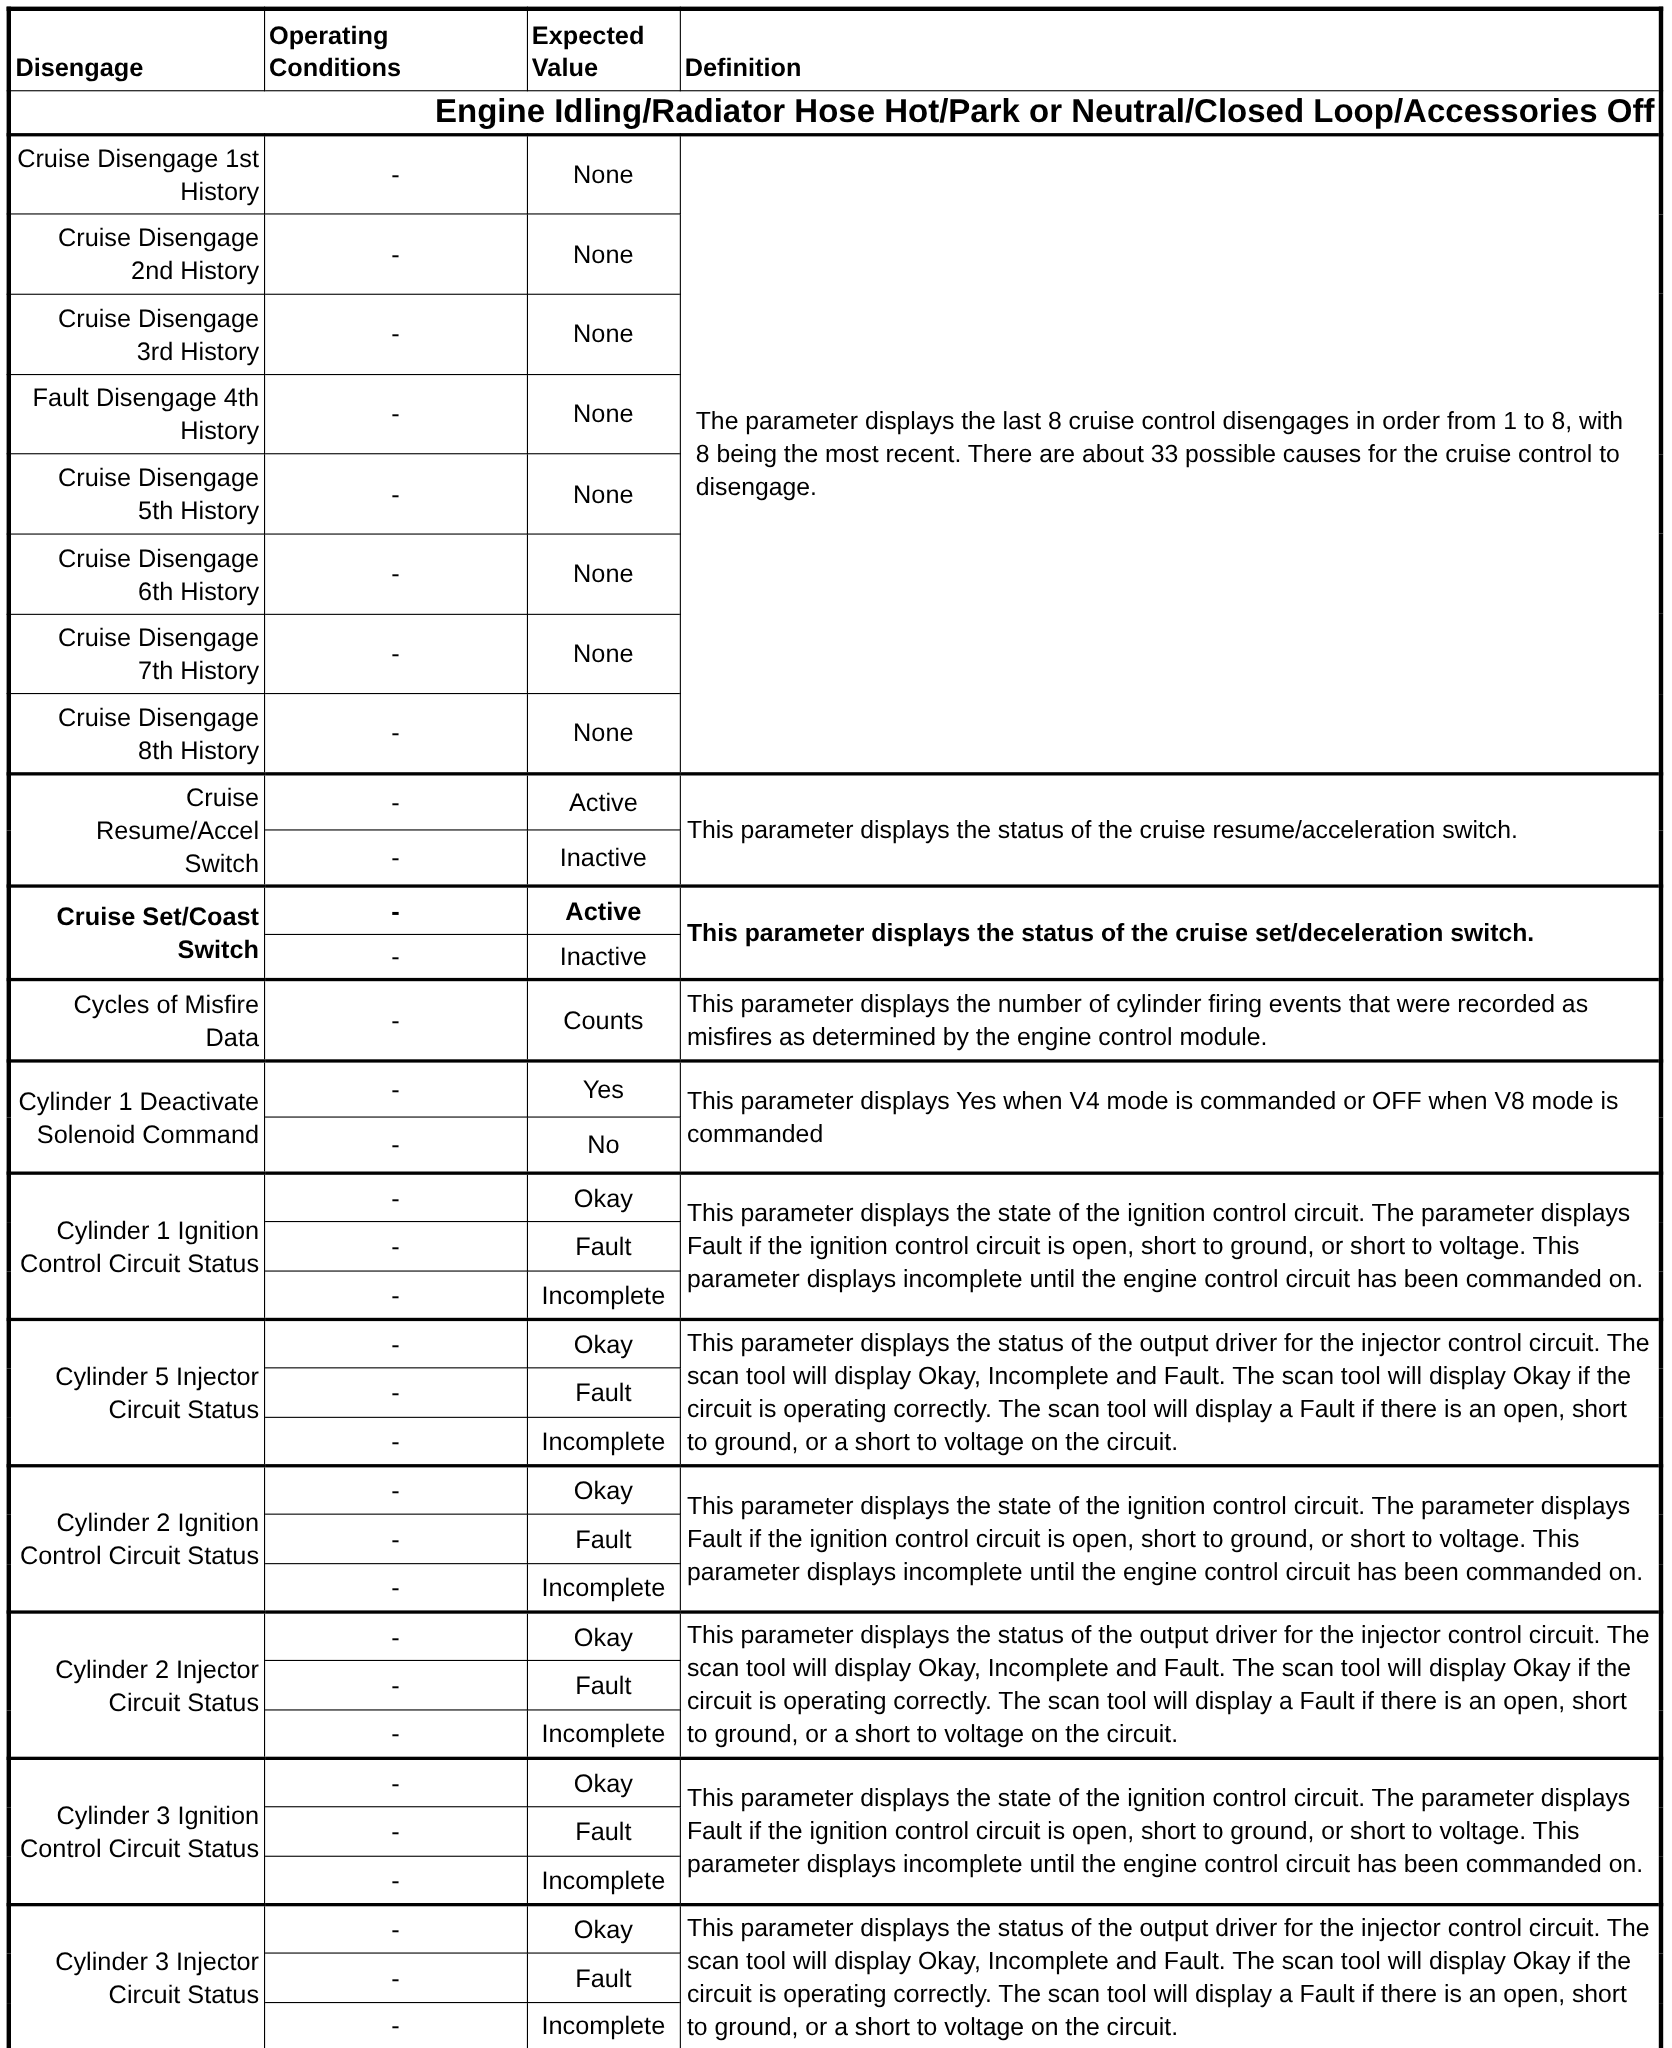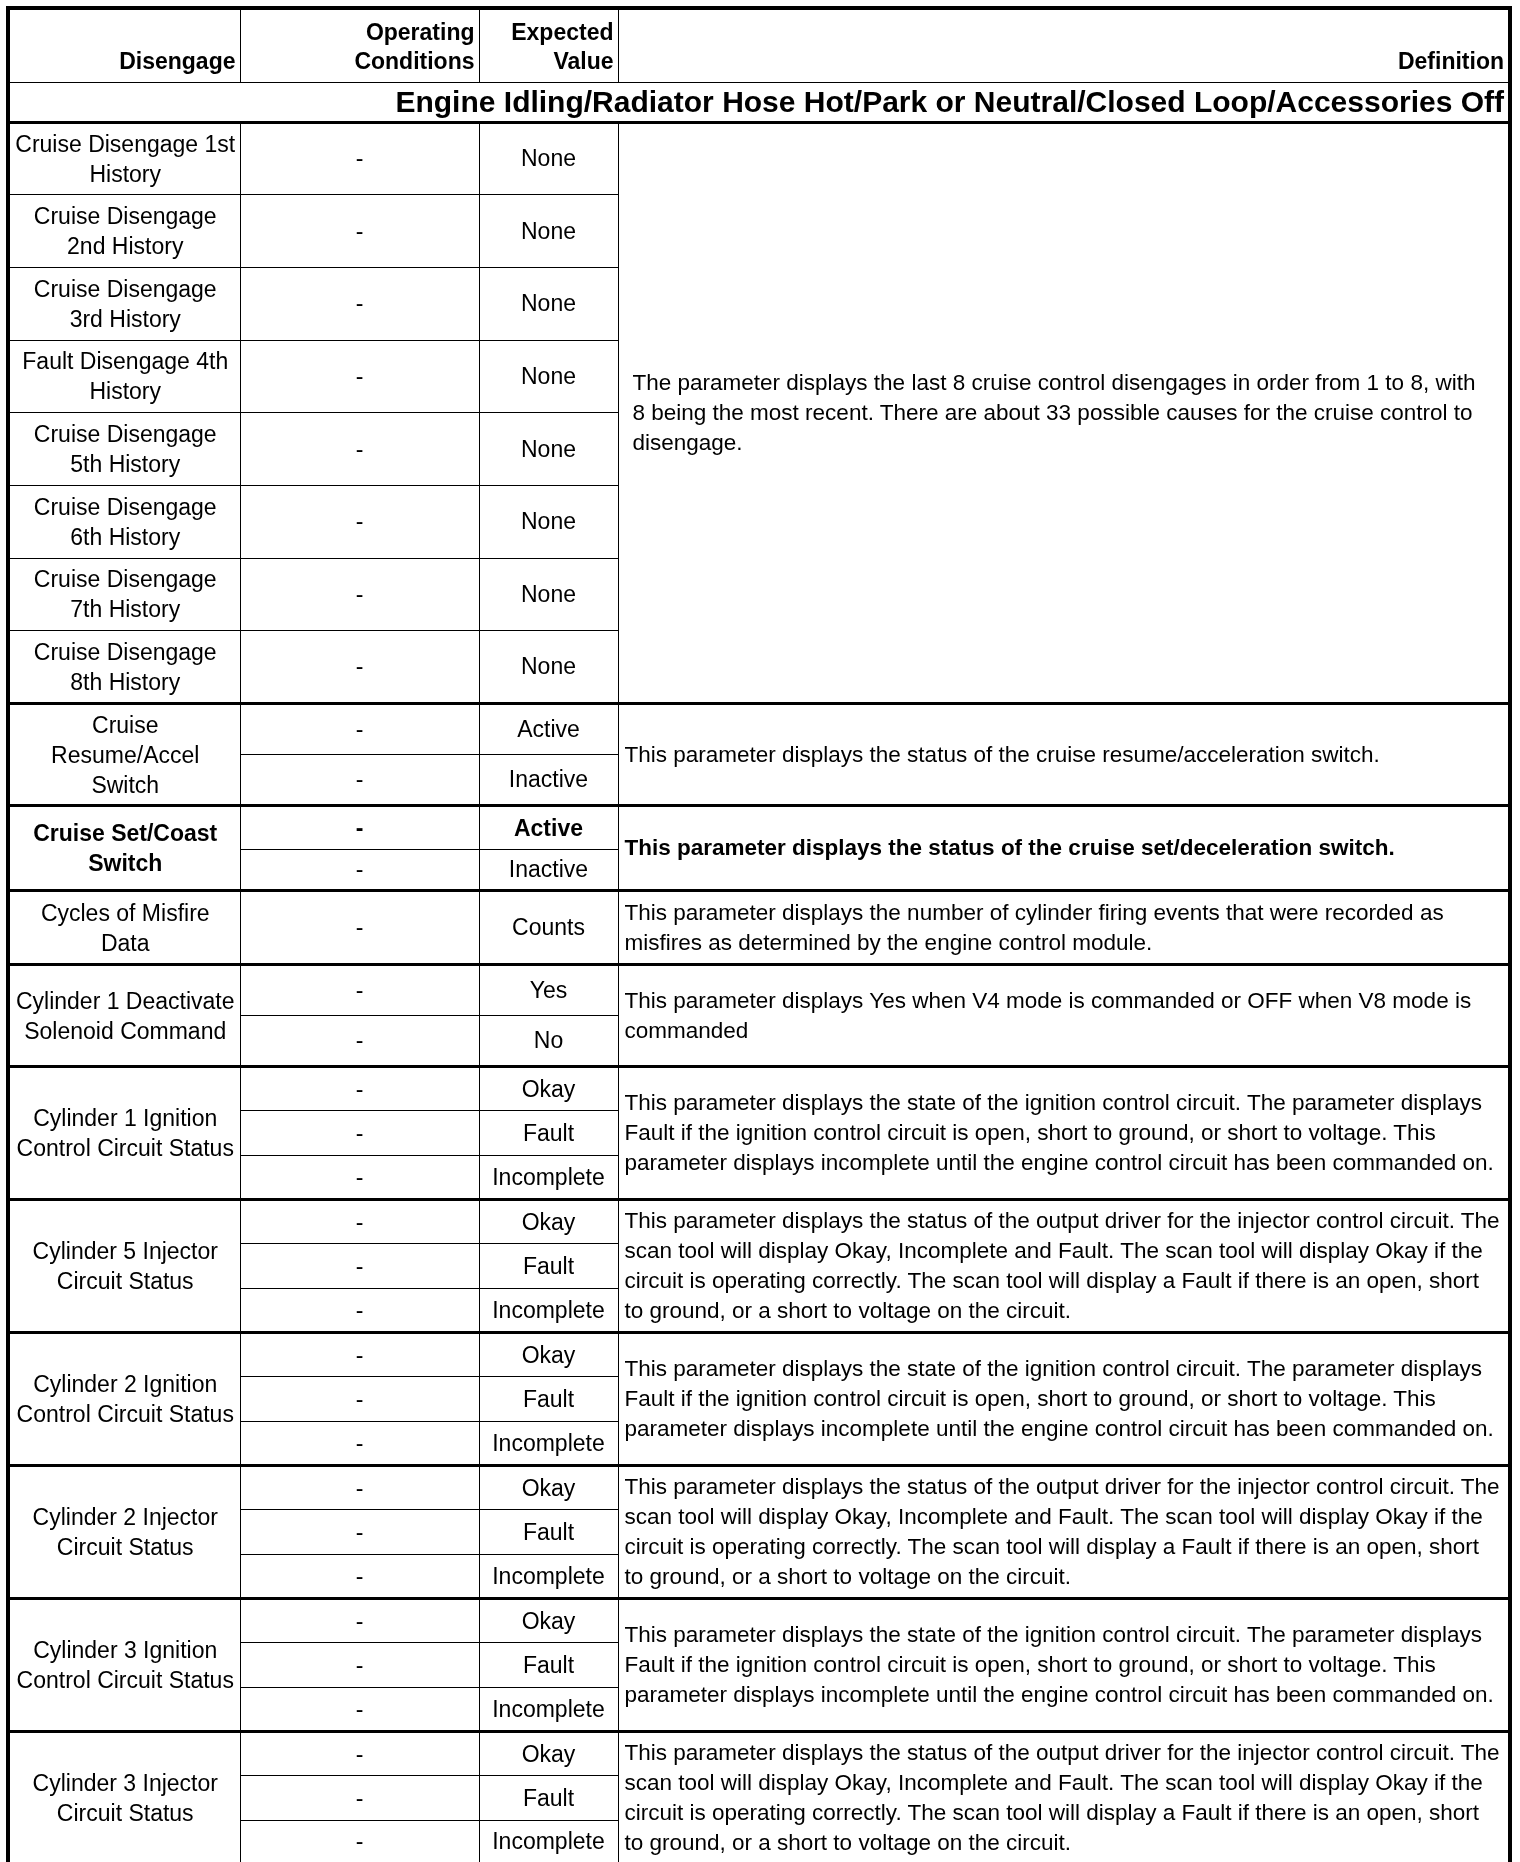--- a/index.html
+++ b/index.html
@@ -1,23 +1,23 @@
 <!DOCTYPE html>
 <html><head>
 <meta charset="utf-8">
 <style>
   html, body { margin:0; padding:0; background:#ffffff; }
   body { width:1520px; height:1862px; position:relative; overflow:hidden;
          font-family:"Liberation Sans", sans-serif; color:#000; }
   table.scan { position:absolute; left:6px; top:6px; width:1502px;
     border-collapse:collapse; table-layout:fixed; border:4px solid #000; }
   table.scan td, table.scan th { border:1.5px solid #000; padding:0 4px; vertical-align:middle; }
-  th { font-weight:bold; font-size:23px; text-align:right; line-height:29px; padding-bottom:6px !important; vertical-align:bottom !important; }
+  th { font-weight:bold; font-size:23px; text-align:left; line-height:29px; padding-bottom:6px !important; vertical-align:bottom !important; }
   .section td { font-weight:bold; font-size:30px; text-align:right; height:38px; border-bottom:3.5px solid #000 !important; }
-  .param { font-size:23px; line-height:30px; text-align:center; padding-left:5px !important; }
+  .param { font-size:23px; line-height:30px; text-align:right; padding-left:5px !important; }
   .cond, .val { text-align:center; font-size:23px; }
   .def { text-align:left; font-size:22.5px; line-height:30px; padding:0 6px !important; }
   tr.grp-start td { border-top:3px solid #000; }
   col.c1 { width:232px; } col.c2 { width:239px; } col.c3 { width:139px; } col.c4 { width:892px; }
 </style>
 </head>
 <body>
 
 <table class="scan">
   <colgroup>

